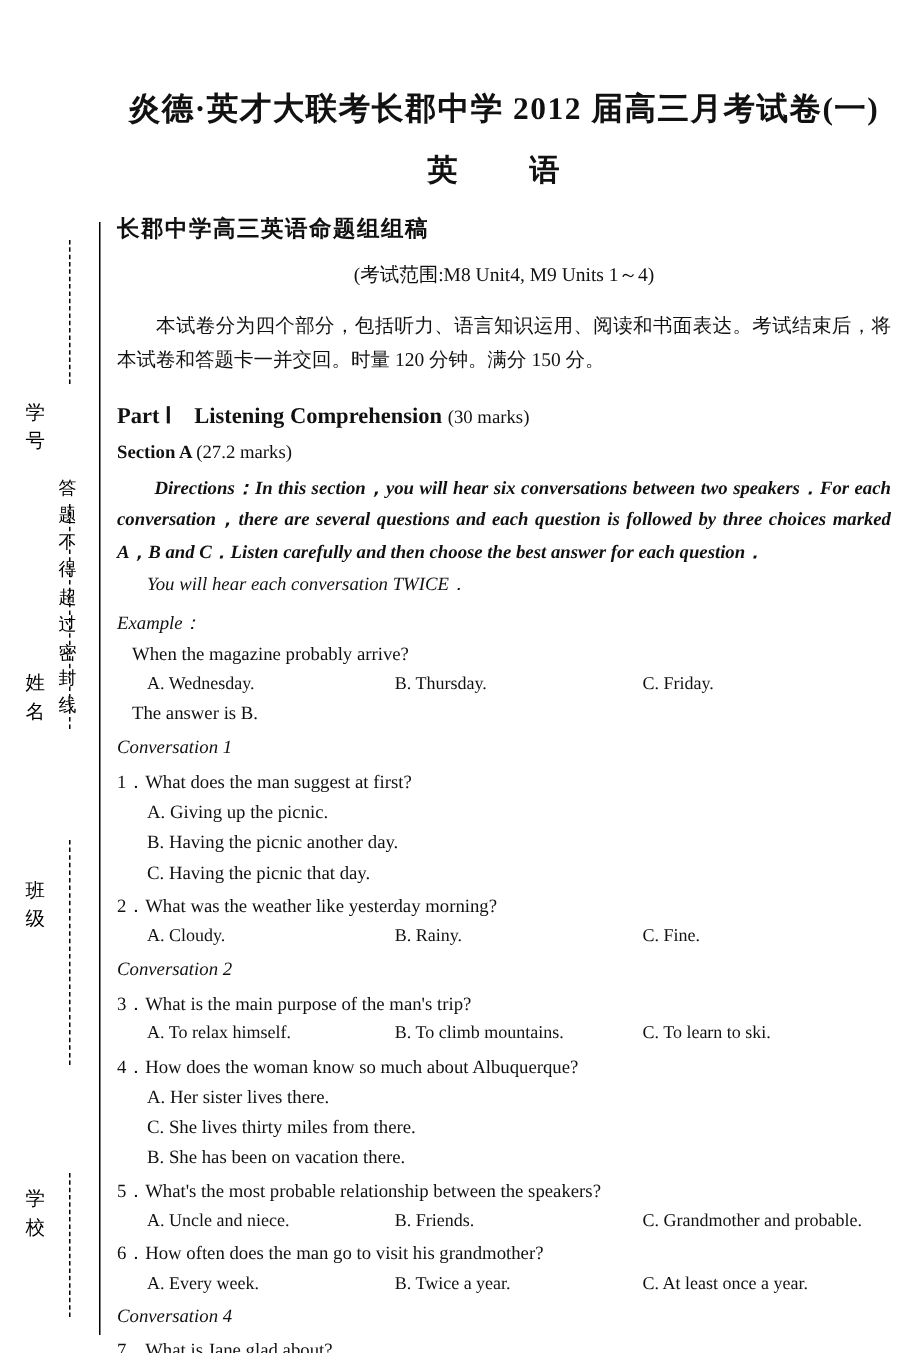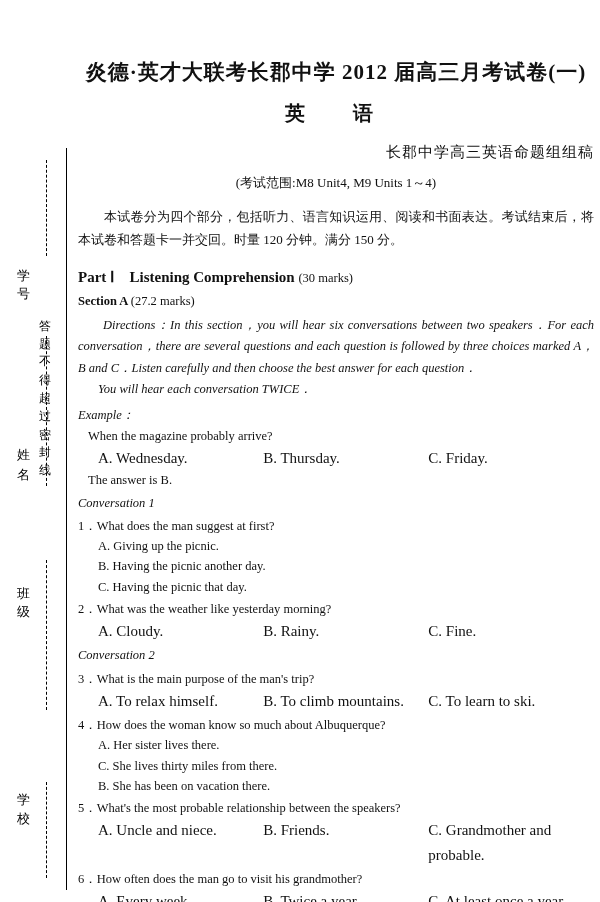--- a/index.html
+++ b/index.html
@@ -57,22 +57,22 @@
     margin-top:18px;
   }
   .title-sub{
     text-align:center;
     font-weight:bold;
     font-size:20px;
     letter-spacing:14px;
     margin-top:14px;
   }
   .title-third{
-    text-align:right;
-    font-weight:normal;
+    text-align:left;
+    font-weight:bold;
     font-size:15px;
     letter-spacing:1px;
     margin-top:16px;
   }
   .title-range{
     text-align:center;
     font-size:13px;
     margin-top:12px;
   }
   .para{
@@ -92,30 +92,30 @@
     font-size:12.5px;
     font-weight:bold;
     margin-top:7px;
   }
   .ital{
     font-style:italic;
     font-size:12.5px;
     line-height:1.72;
     text-align:justify;
   }
-  .ital.indent{text-indent:2em;}
+  .ital.indent{text-indent:2em;font-weight:bold;}
   .ital-line{font-style:italic;font-size:12.5px;line-height:1.72;}
   .q{
     font-size:12.5px;
     line-height:1.62;
     margin-top:2px;
   }
   .opts{
     display:flex;
-    font-size:15px;
+    font-size:12px;
     line-height:1.62;
     padding-left:20px;
   }
   .opts > div{width:33.3%;}
   .opt-line{
     font-size:12.5px;
     line-height:1.62;
     padding-left:20px;
   }
   .conv{

